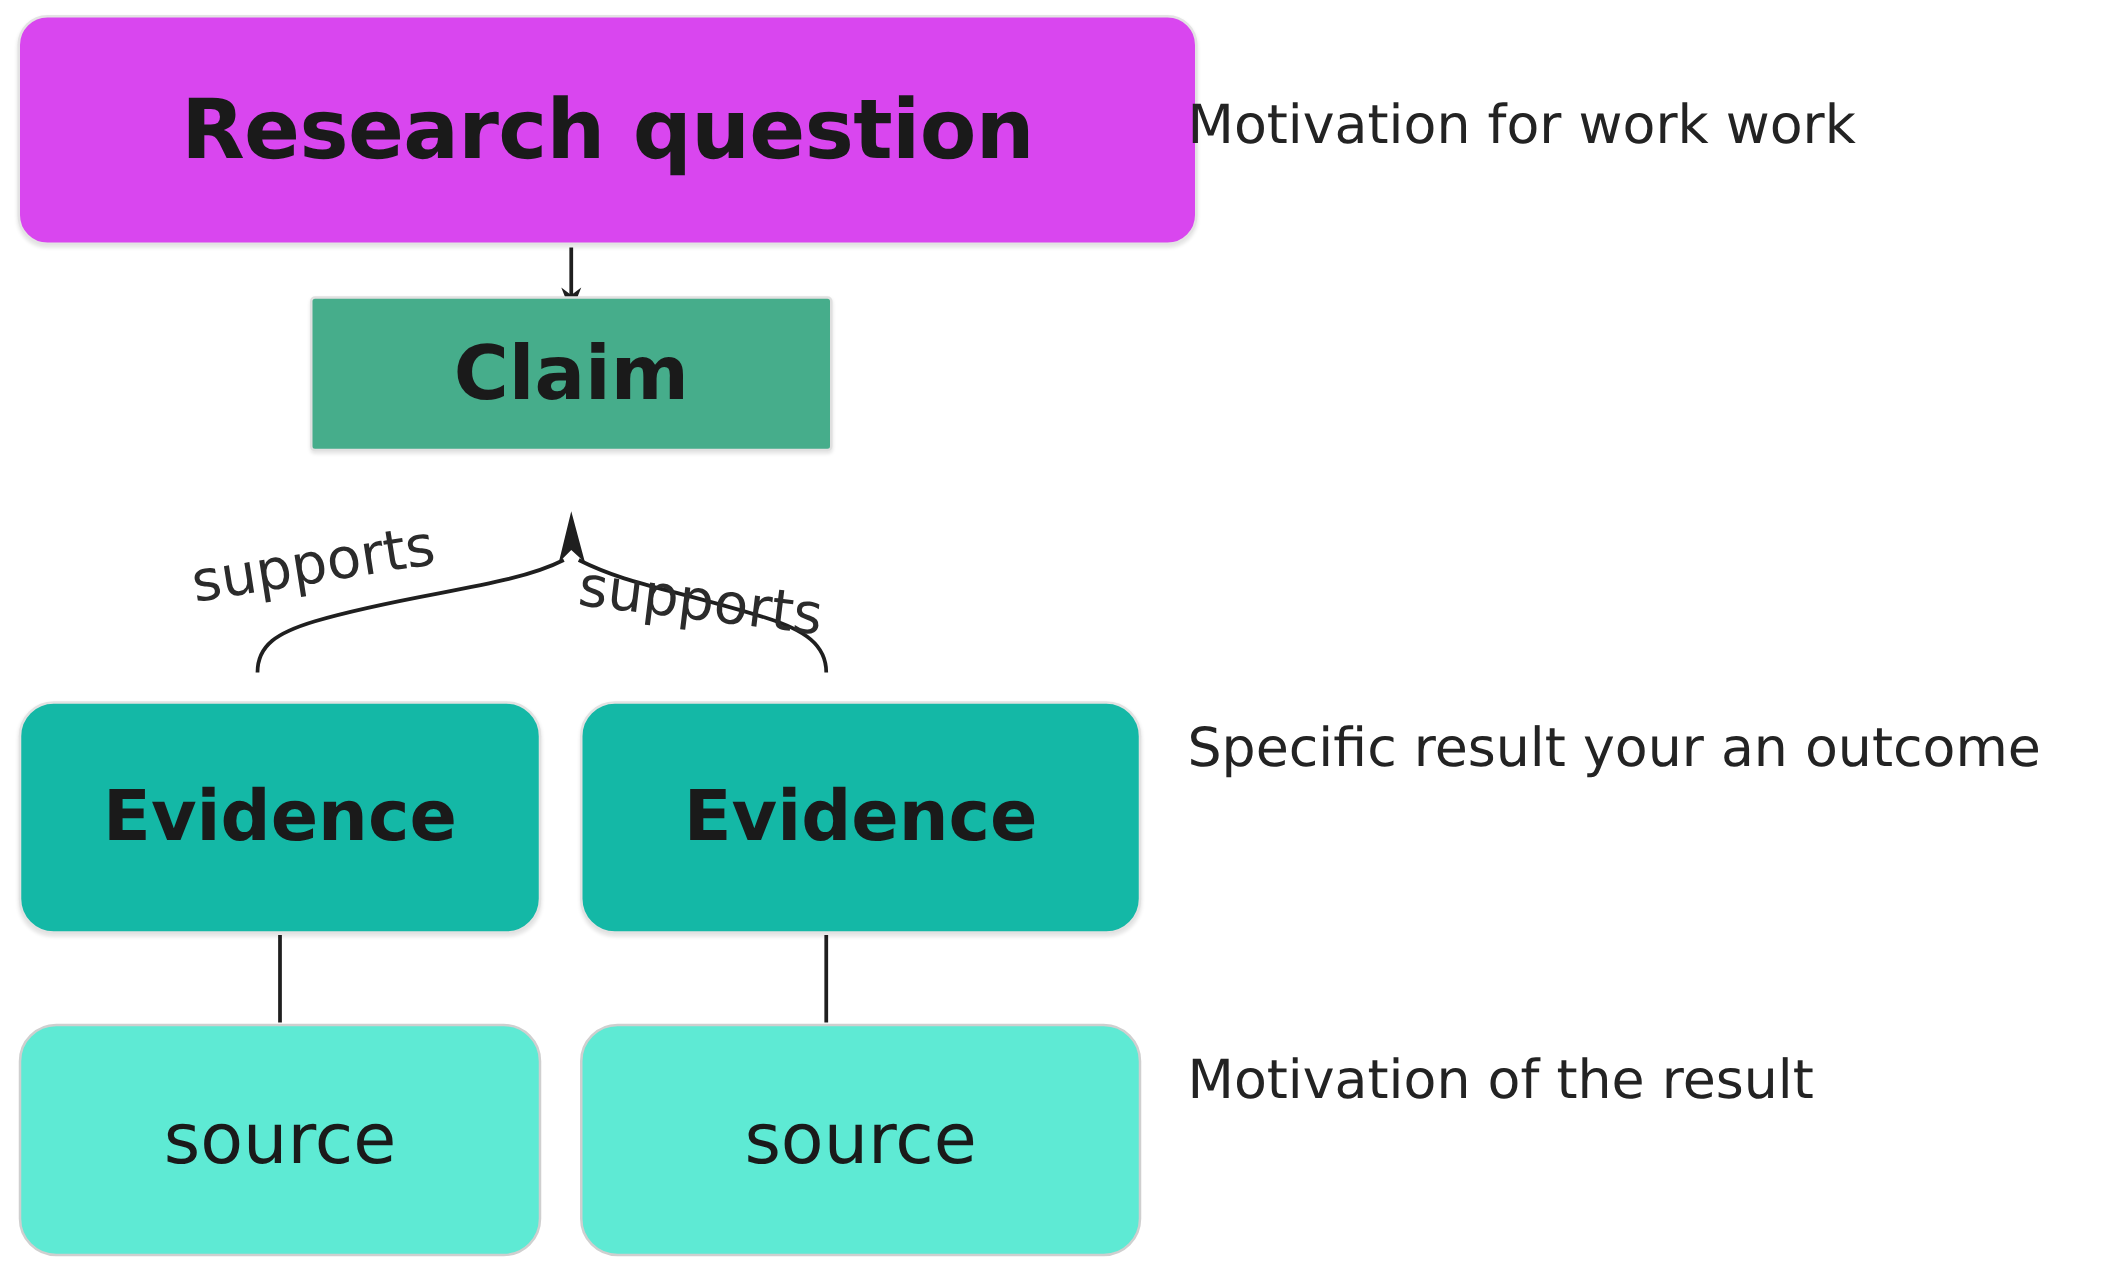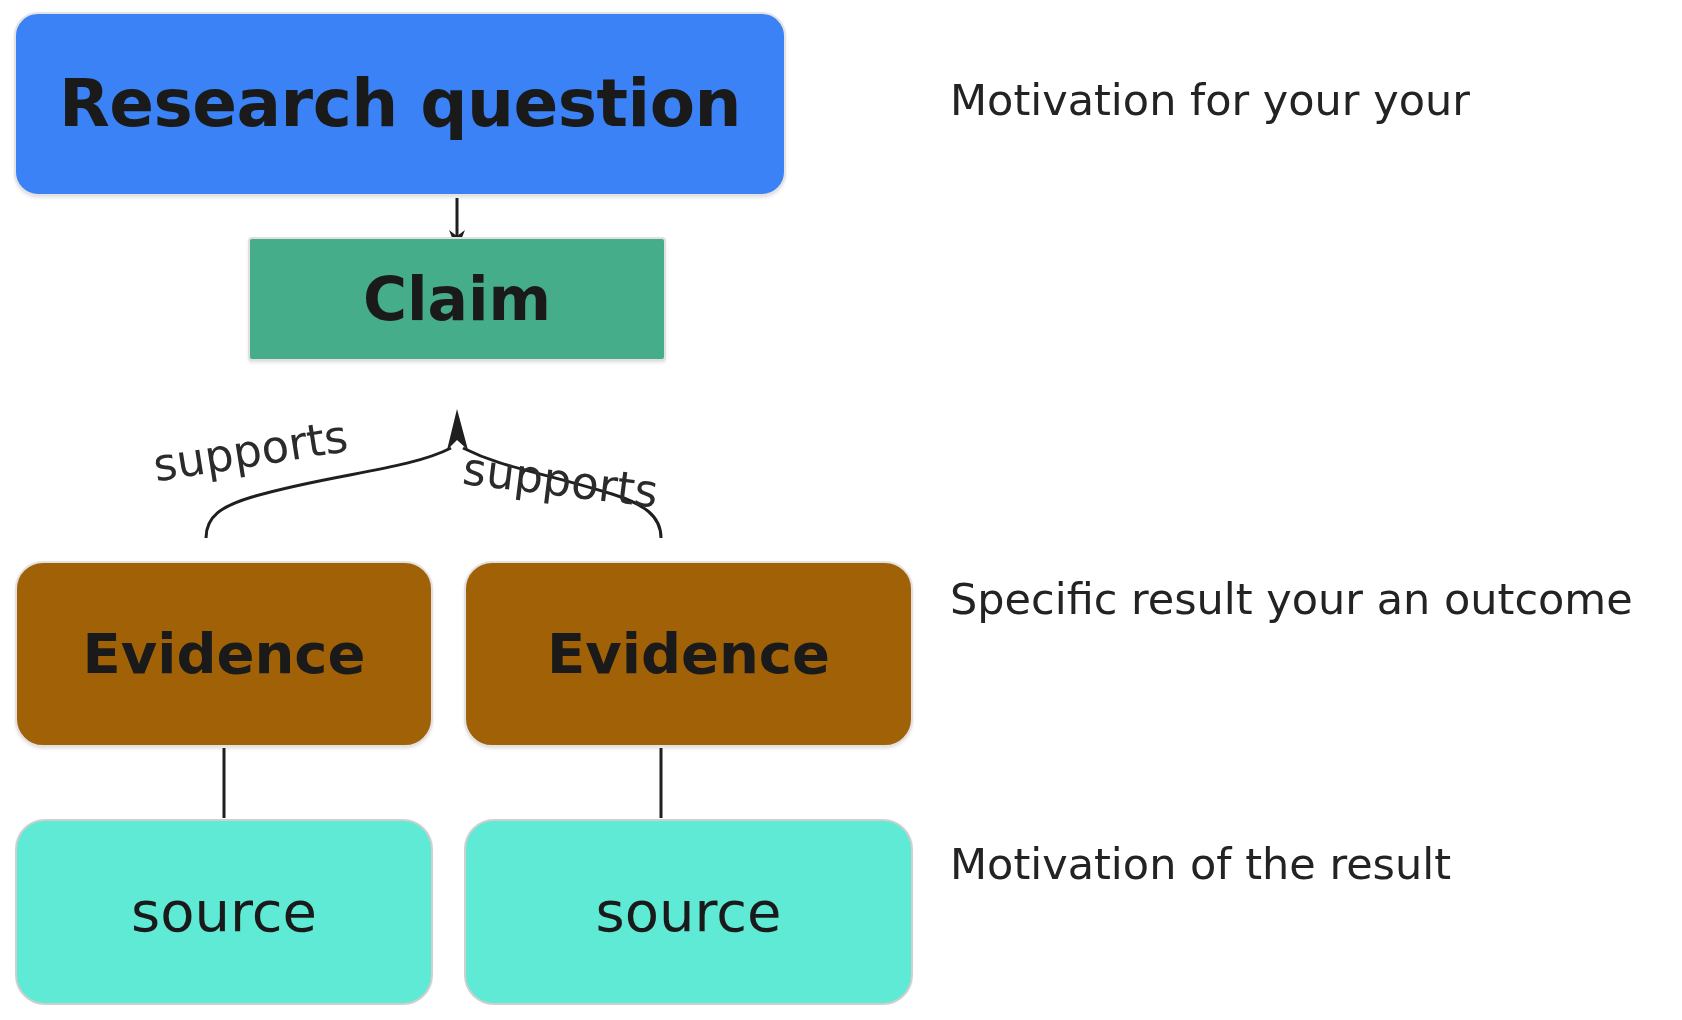--- a/index.html
+++ b/index.html
@@ -32,23 +32,23 @@
     box-shadow: 0 2px 3px rgba(0,0,0,0.10);
   }
   .node .node-label {
     display: block;
     line-height: 1;
   }
 
   .node-research {
     left: 14px;
     top: 12px;
-    width: 772px;
+    width: 944px;
     height: 184px;
-    background: #3b82f6;
+    background: #d946ef;
     border-color: #e3e3e3;
     border-radius: 24px;
   }
   .node-research .node-label {
     font-weight: bold;
     font-size: 66px;
     letter-spacing: -0.5px;
   }
 
   .node-claim {
@@ -59,21 +59,21 @@
     background: #46AD8B;
     border-color: #e0e0e0;
     border-radius: 4px;
   }
   .node-claim .node-label {
     font-weight: bold;
     font-size: 60px;
   }
 
   .node-evidence {
-    background: #a16207;
+    background: #14b8a6;
     border-color: #e2e2e2;
     height: 186px;
     top: 561px;
     border-radius: 28px;
   }
   .node-evidence .node-label {
     font-weight: bold;
     font-size: 56px;
   }
   .node-evidence-1 { left: 15px;  width: 418px; }
@@ -199,17 +199,17 @@
     <span class="node-label">source</span>
   </div>
 
   <div class="node node-source node-source-2">
     <span class="node-label">source</span>
   </div>
 
   <div class="edge-label edge-label-left">supports</div>
   <div class="edge-label edge-label-right">supports</div>
 
-  <div class="annotation ann-motivation">Motivation for your your</div>
+  <div class="annotation ann-motivation">Motivation for work work</div>
   <div class="annotation ann-specific">Specific result your an outcome</div>
   <div class="annotation ann-provenance">Motivation of the result</div>
 
 </div>
 
 </body></html>

